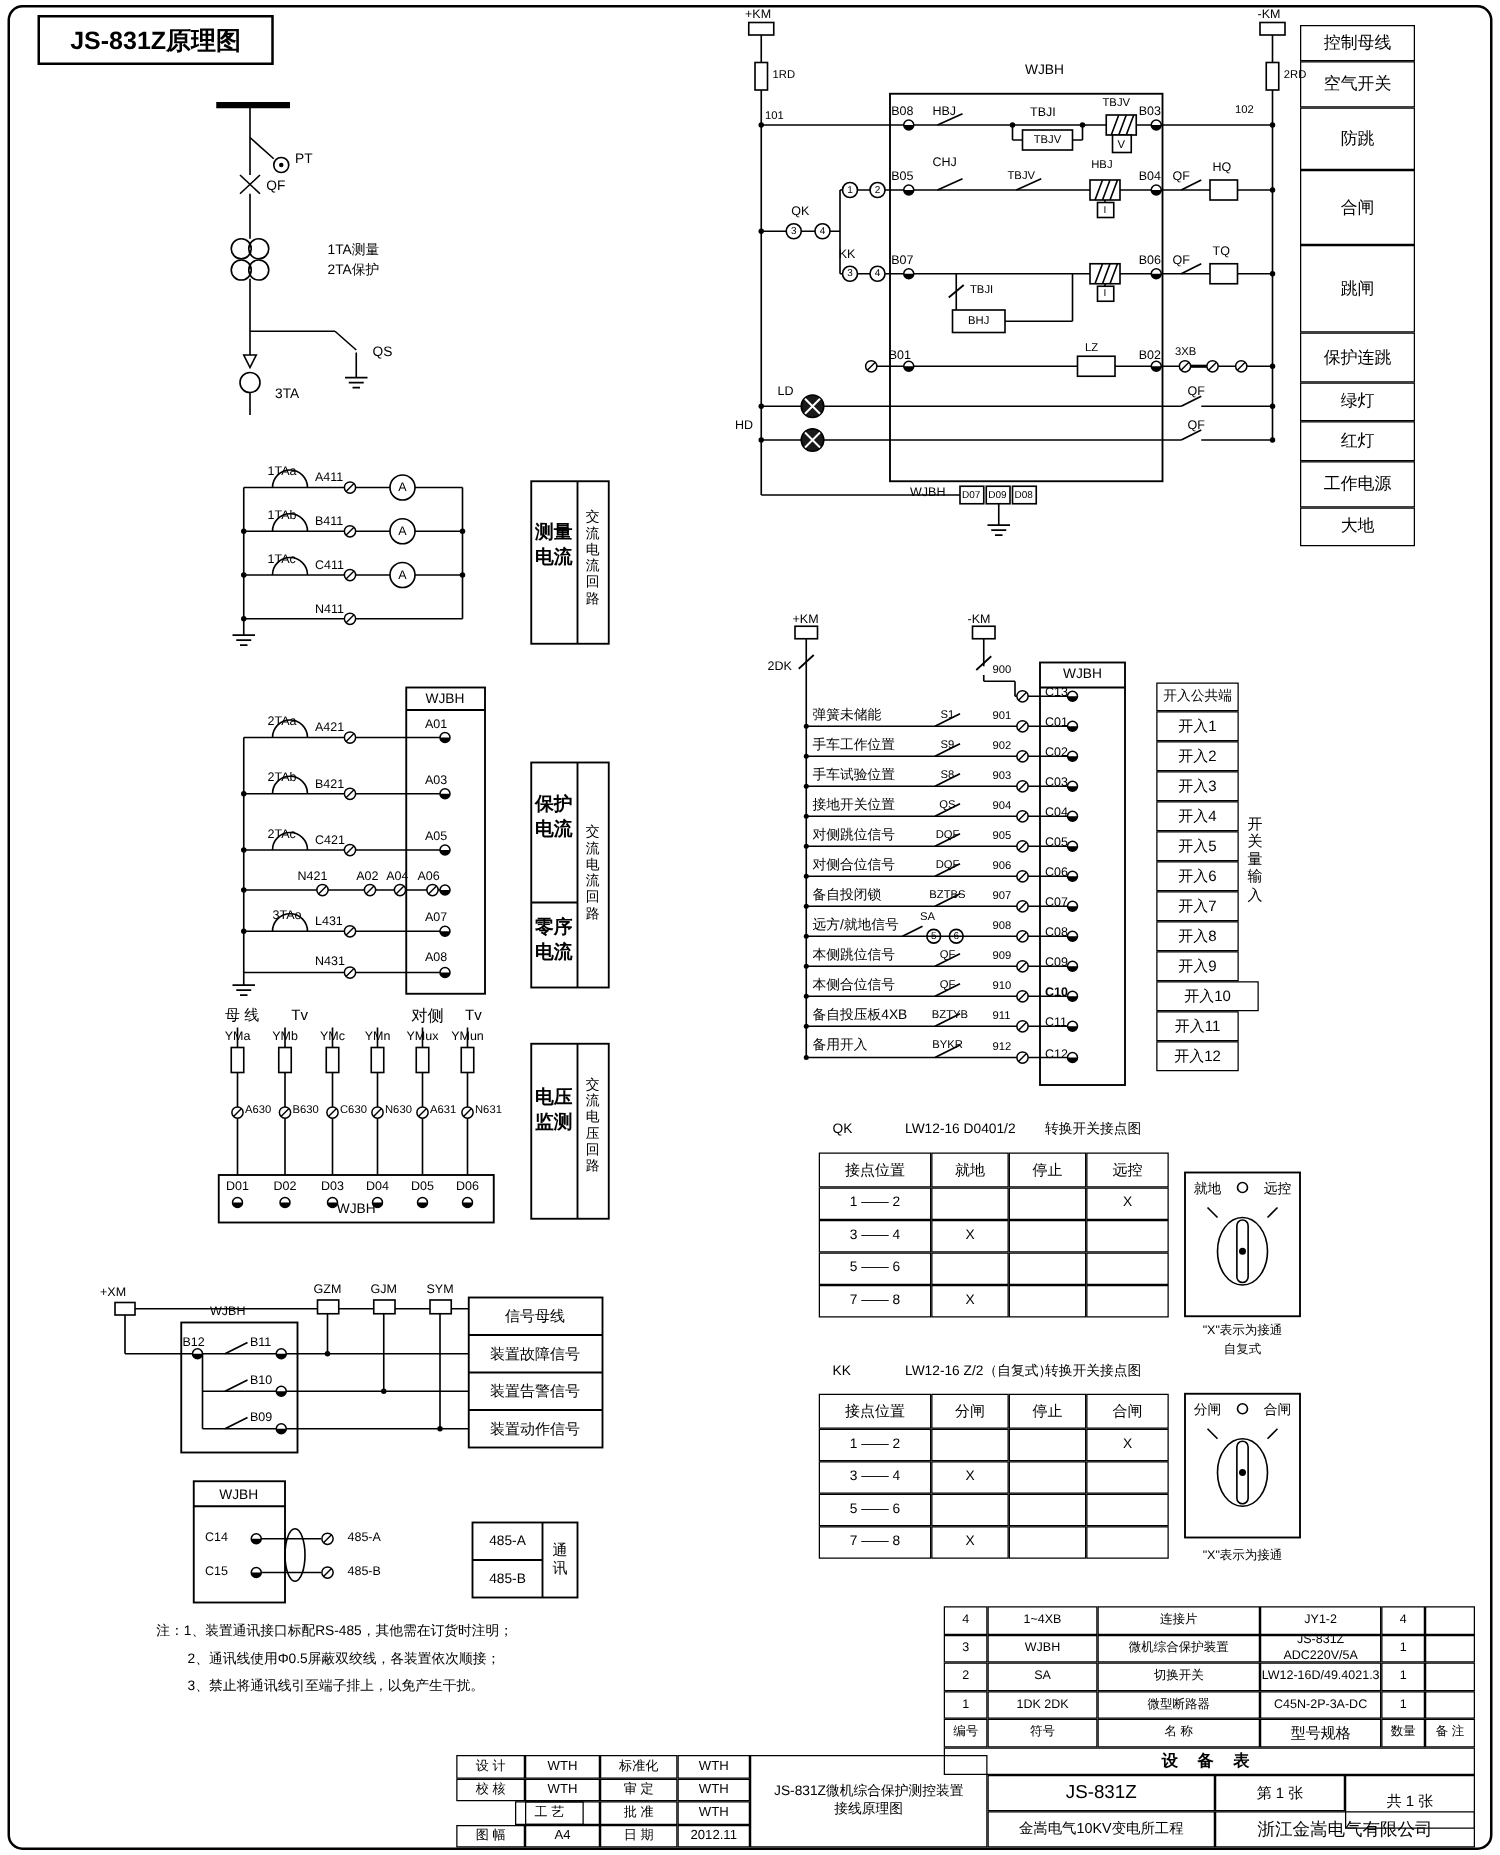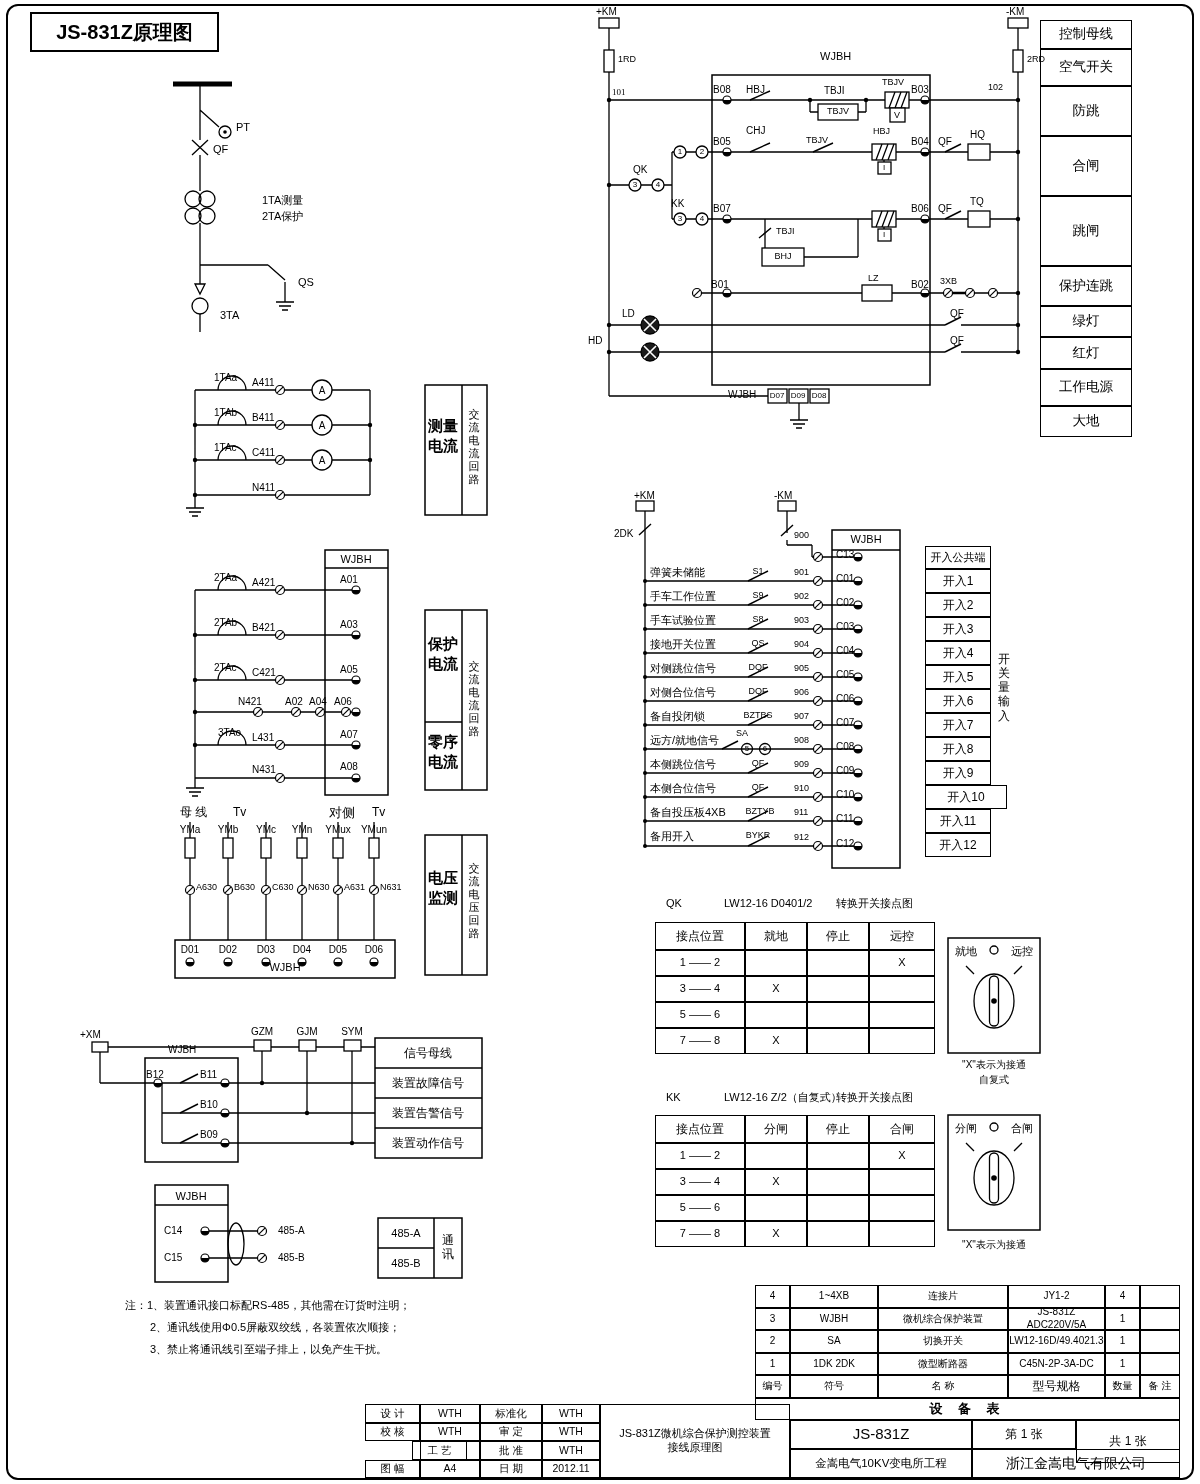--- a/index.html
+++ b/index.html
@@ -420,21 +420,21 @@
     <span class="lbl" style="left: 164px; top: 1251px; font-size: 10px;">C15</span>
     <span class="lbl" style="left: 278px; top: 1224px; font-size: 10px;">485-A</span>
     <span class="lbl" style="left: 278px; top: 1251px; font-size: 10px;">485-B</span>
     <span class="lbl c" style="left: 406px; top: 1226px; font-size: 11px;">485-A</span>
     <span class="lbl c" style="left: 406px; top: 1256px; font-size: 11px;">485-B</span>
     <span class="lbl c v" style="left: 448px; top: 1233px; font-size: 12px; width: 16px;">通讯</span>
     <span class="lbl" style="left: 596px; top: 5px; font-size: 10px;">+KM</span>
     <span class="lbl" style="left: 1006px; top: 5px; font-size: 10px;">-KM</span>
     <span class="lbl" style="left: 618px; top: 54px; font-size: 9px;">1RD</span>
     <span class="lbl" style="left: 1027px; top: 54px; font-size: 9px;">2RD</span>
-    <span class="lbl" style="left: 612px; top: 87px; font-size: 9px; font-family: Liberation Serif, serif;">101</span>
+    <span class="lbl" style="left: 612px; top: 87px; font-size: 9px;">101</span>
     <span class="lbl" style="left: 988px; top: 82px; font-size: 9px;">102</span>
     <span class="lbl" style="left: 820px; top: 49px; font-size: 11px;">WJBH</span>
     <span class="lbl" style="left: 713px; top: 83px; font-size: 10px;">B08</span>
     <span class="lbl" style="left: 746px; top: 83px; font-size: 10px;">HBJ</span>
     <span class="lbl" style="left: 824px; top: 84px; font-size: 10px;">TBJI</span>
     <span class="lbl c" style="left: 838px; top: 106px; font-size: 9px;">TBJV</span>
     <span class="lbl" style="left: 882px; top: 77px; font-size: 9px;">TBJV</span>
     <span class="lbl c" style="left: 897px; top: 110px; font-size: 9px;">V</span>
     <span class="lbl" style="left: 911px; top: 83px; font-size: 10px;">B03</span>
     <span class="lbl" style="left: 713px; top: 135px; font-size: 10px;">B05</span>
@@ -512,21 +512,21 @@
     <span class="lbl c" style="left: 765px; top: 744px; font-size: 8px;">6</span>
     <span class="lbl" style="left: 794px; top: 735px; font-size: 9px;">908</span>
     <span class="lbl" style="left: 836px; top: 740px; font-size: 10px;">C08</span>
     <span class="lbl" style="left: 650px; top: 757px; font-size: 11px;">本侧跳位信号</span>
     <span class="lbl c" style="left: 758px; top: 758px; font-size: 9px;">QF</span>
     <span class="lbl" style="left: 794px; top: 759px; font-size: 9px;">909</span>
     <span class="lbl" style="left: 836px; top: 764px; font-size: 10px;">C09</span>
     <span class="lbl" style="left: 650px; top: 781px; font-size: 11px;">本侧合位信号</span>
     <span class="lbl c" style="left: 758px; top: 782px; font-size: 9px;">QF</span>
     <span class="lbl" style="left: 794px; top: 783px; font-size: 9px;">910</span>
-    <span class="lbl" style="left: 836px; top: 788px; font-size: 10px;">C10</span>
+    <span class="lbl" style="left: 836px; top: 788px; font-size: 10px; font-weight: bold;">C10</span>
     <span class="lbl" style="left: 650px; top: 805px; font-size: 11px;">备自投压板4XB</span>
     <span class="lbl c" style="left: 760px; top: 806px; font-size: 9px;">BZTYB</span>
     <span class="lbl" style="left: 794px; top: 807px; font-size: 9px;">911</span>
     <span class="lbl" style="left: 836px; top: 812px; font-size: 10px;">C11</span>
     <span class="lbl" style="left: 650px; top: 829px; font-size: 11px;">备用开入</span>
     <span class="lbl c" style="left: 758px; top: 830px; font-size: 9px;">BYKR</span>
     <span class="lbl" style="left: 794px; top: 832px; font-size: 9px;">912</span>
     <span class="lbl" style="left: 836px; top: 837px; font-size: 10px;">C12</span>
     <span class="lbl c v" style="left: 1004px; top: 652px; font-size: 12px; width: 16px;">开关量输入</span>
     <span class="lbl" style="left: 125px; top: 1298px; font-size: 11px;">注：1、装置通讯接口标配RS-485，其他需在订货时注明；</span>

